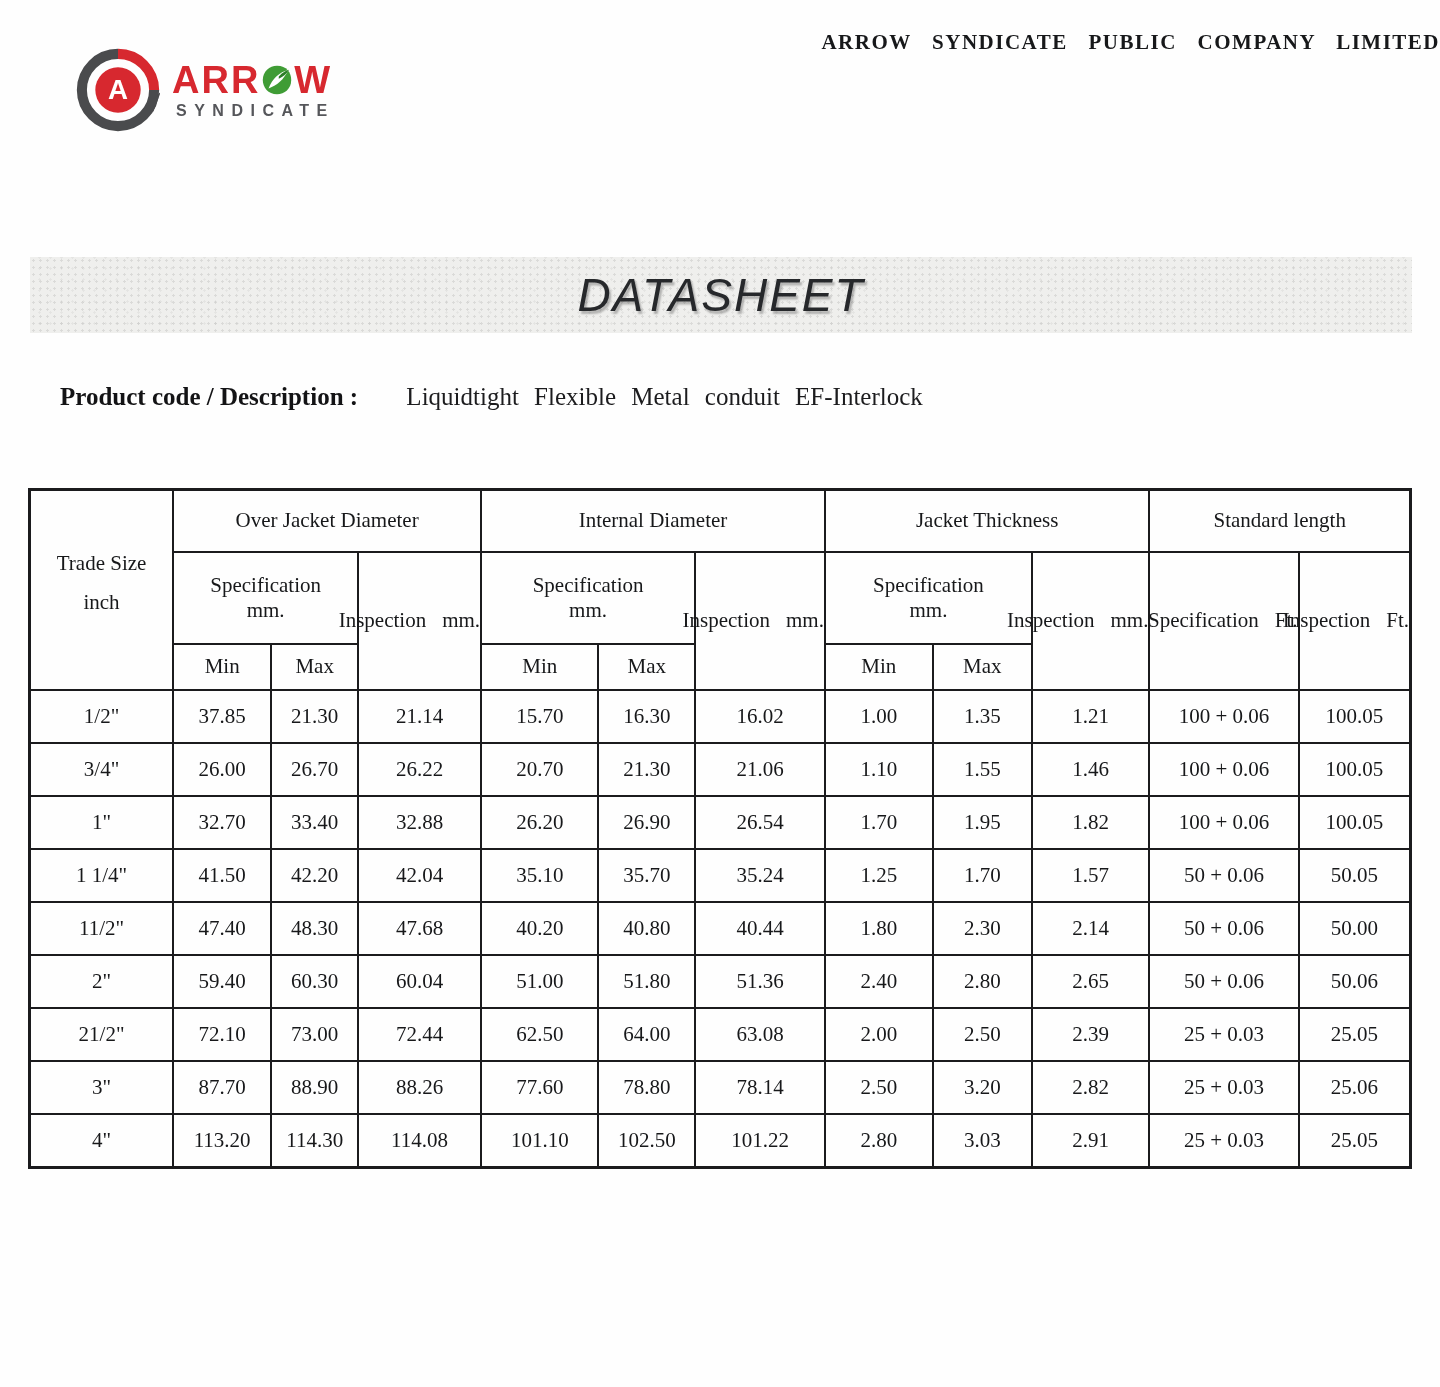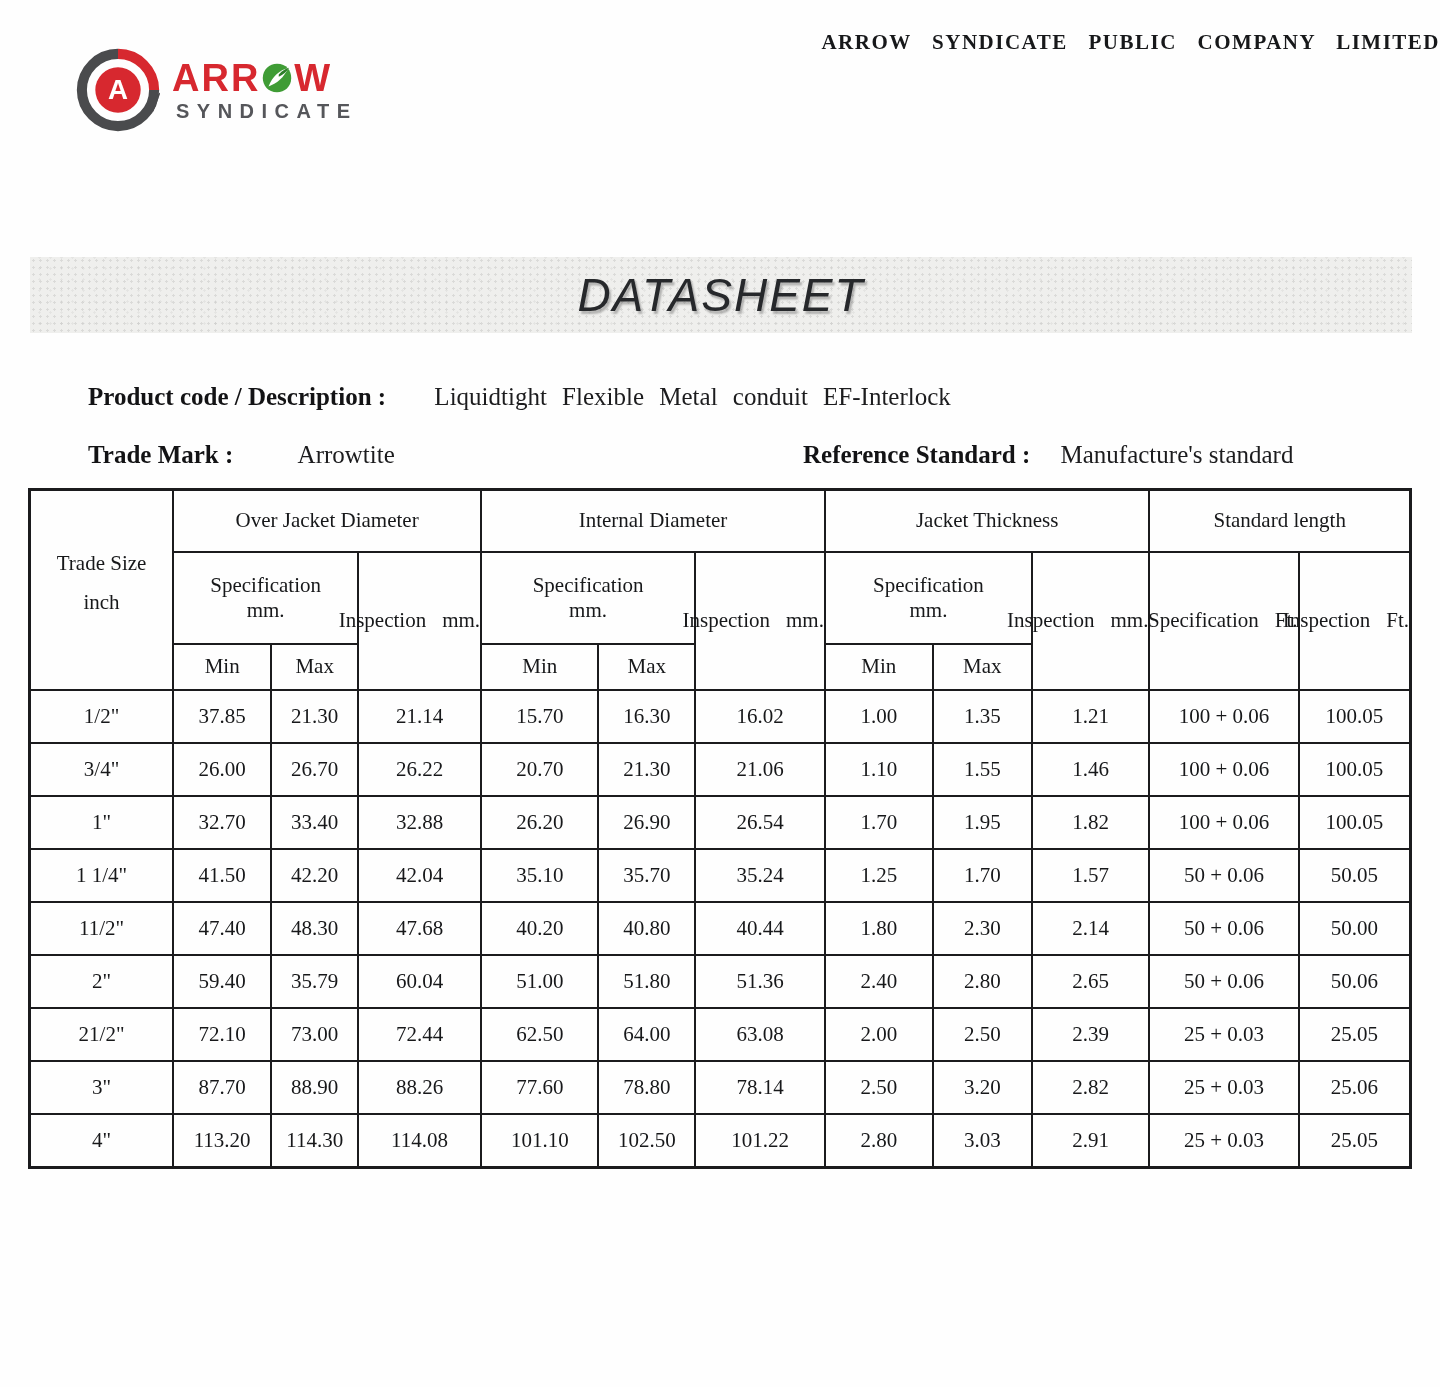--- a/index.html
+++ b/index.html
@@ -17,21 +17,21 @@
   .emblem{width:84px;height:84px;display:block;}
   .wordmark{display:flex;flex-direction:column;line-height:1;}
   .brand-line{
     font-family:"Liberation Sans", sans-serif;
     font-weight:bold;font-size:38px;letter-spacing:2px;
     color:#d7282f;display:flex;align-items:center;
   }
   .leaf-o{width:32px;height:32px;margin:0 1px;display:inline-block;}
   .subbrand{
     font-family:"Liberation Sans", sans-serif;
-    font-weight:bold;font-size:20px;letter-spacing:7.5px;
+    font-weight:bold;font-size:16px;letter-spacing:7.5px;
     color:#55565a;margin-top:4px;padding-left:4px;
   }
 
   
   .company-title{
     position:absolute;top:30px;left:0;width:100%;
     box-sizing:border-box;padding-left:86px;
     text-align:right;
     font-weight:bold;font-size:21px;letter-spacing:1.5px;word-spacing:14px;
     color:#17181a;
@@ -52,21 +52,21 @@
     font-family:"Liberation Sans", sans-serif;
     font-weight:normal;font-style:italic;
     font-size:46px;letter-spacing:2px;
     color:#26282b;
     text-shadow:2px 3px 2px rgba(40,40,40,0.30);
   }
 
   
   .meta-product{position:absolute;top:383px;left:60px;font-size:25px;}
   .meta-row2{position:absolute;top:441px;left:60px;right:40px;font-size:25px;}
-  .field-label{font-weight:bold;color:#131315;margin-left:28px;}
+  .field-label{font-weight:bold;color:#131315;}
   .field-value{font-weight:normal;color:#1c1c1e;}
   .meta-product .field-value{margin-left:42px;word-spacing:9px;}
   .trademark-value{margin-left:58px;}
   .reference-block{position:absolute;left:715px;top:0;}
   .reference-value{margin-left:24px;}
 
   
   table.sheet{
     position:absolute;top:488px;left:28px;
     width:1384px;border-collapse:collapse;table-layout:fixed;
@@ -119,30 +119,20 @@
 
   <div class="banner">
     <span class="banner-title">DATASHEET</span>
   </div>
 
   <div class="meta-product">
     <span class="field-label">Product code /  Description  :</span>
     <span class="field-value">Liquidtight  Flexible  Metal conduit EF-Interlock</span>
   </div>
 
-  <div class="meta-row2" style="position:absolute;">
-    <span>
-      <span class="field-label">Trade Mark  :</span>
-      <span class="field-value trademark-value">Arrowtite</span>
-    </span>
-    <span class="reference-block">
-      <span class="field-label">Reference Standard :</span>
-      <span class="field-value reference-value">Manufacture's standard</span>
-    </span>
-  </div>
 
   <table class="sheet">
     <colgroup>
       <col style="width:10.4%">
         <col style="width:7.1%">
         <col style="width:6.3%">
         <col style="width:8.9%">
       <col style="width:8.5%">
         <col style="width:7.0%">
         <col style="width:9.4%">
@@ -296,21 +286,21 @@
     <td>1.80</td>
     <td>2.30</td>
     <td>2.14</td>
     <td>50 + 0.06</td>
     <td>50.00</td>
   </tr>
 
   <tr>
     <td>2"</td>
     <td>59.40</td>
-    <td>35.79</td>
+    <td>60.30</td>
     <td>60.04</td>
     <td>51.00</td>
     <td>51.80</td>
     <td>51.36</td>
     <td>2.40</td>
     <td>2.80</td>
     <td>2.65</td>
     <td>50 + 0.06</td>
     <td>50.06</td>
   </tr>

